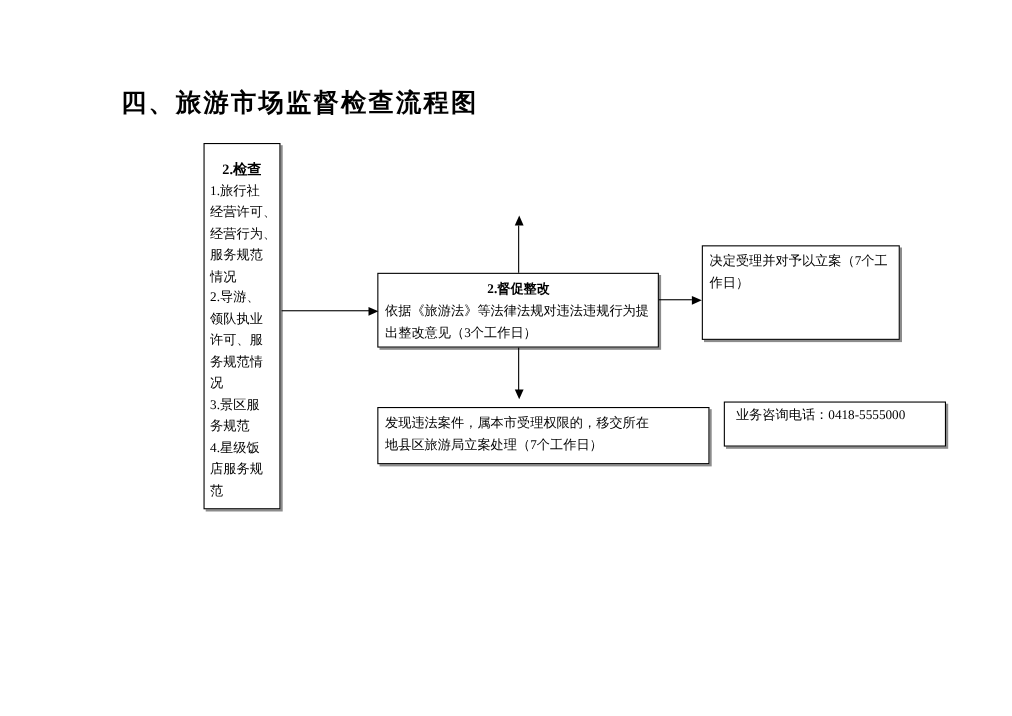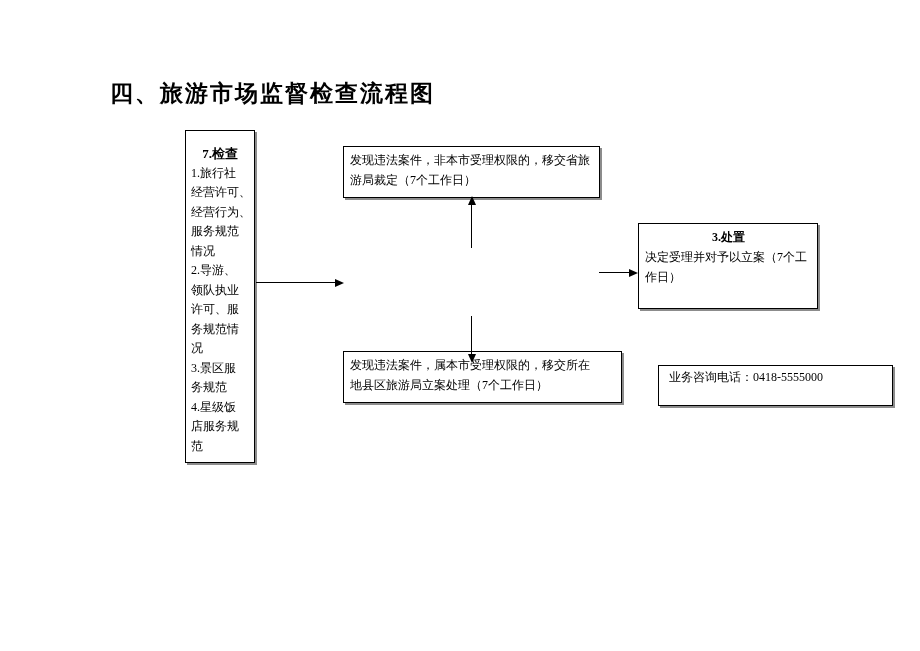--- a/index.html
+++ b/index.html
@@ -56,32 +56,32 @@
     left: 343px; top: 146px;
     width: 257px; height: 52px;
     padding: 3px 5px 0 6px;
   }
   .rectify-box {
     left: 343px; top: 248px;
     width: 256px; height: 68px;
     padding: 3px 5px 0 6px;
   }
   .county-box {
-    left: 343px; top: 351px;
-    width: 279px; height: 52px;
+    left: 343px; top: 370px;
+    width: 302px; height: 52px;
     padding: 3px 5px 0 6px;
   }
   .dispose-box {
     left: 638px; top: 223px;
     width: 180px; height: 86px;
     padding: 3px 5px 0 6px;
   }
   .phone-box {
     left: 658px; top: 365px;
-    width: 235px; height: 41px;
+    width: 202px; height: 41px;
     padding: 1px 20px 0 10px;
   }
   .arrow-line-h {
     position: absolute;
     height: 0;
     border-top: 1px solid #000000;
   }
   .arrow-line-v {
     position: absolute;
     width: 0;
@@ -109,51 +109,51 @@
   }
 </style>
 </head>
 <body>
 
 <div class="page">
 
   <h1 class="title">四、旅游市场监督检查流程图</h1>
 
   <div class="box inspect-box">
-    <div class="box-heading">7.检查</div>
+    <div class="box-heading">2.检查</div>
     <div class="box-body">1.旅行社
 经营许可、
 经营行为、
 服务规范
 情况
 2.导游、
 领队执业
 许可、服
 务规范情
 况
 3.景区服
 务规范
 4.星级饭
 店服务规
 范</div>
   </div>
 
-  <div class="box province-box">
-    <div class="box-body">发现违法案件，非本市受理权限的，移交省旅
-游局裁定（7个工作日）</div>
+
+  <div class="box rectify-box">
+    <div class="box-heading">2.督促整改</div>
+    <div class="box-body">依据《旅游法》等法律法规对违法违规行为提
+出整改意见（3个工作日）</div>
   </div>
-
 
   <div class="box county-box">
     <div class="box-body">发现违法案件，属本市受理权限的，移交所在
 地县区旅游局立案处理（7个工作日）</div>
   </div>
 
   <div class="box dispose-box">
-    <div class="box-heading">3.处置</div>
     <div class="box-body">决定受理并对予以立案（7个工
 作日）</div>
   </div>
 
   <div class="box phone-box">
     <div class="box-body">业务咨询电话：0418-5555000</div>
   </div>
 
   <div>
     <div class="arrow-line-h" style="left:256px; top:282px; width:80px;"></div>

